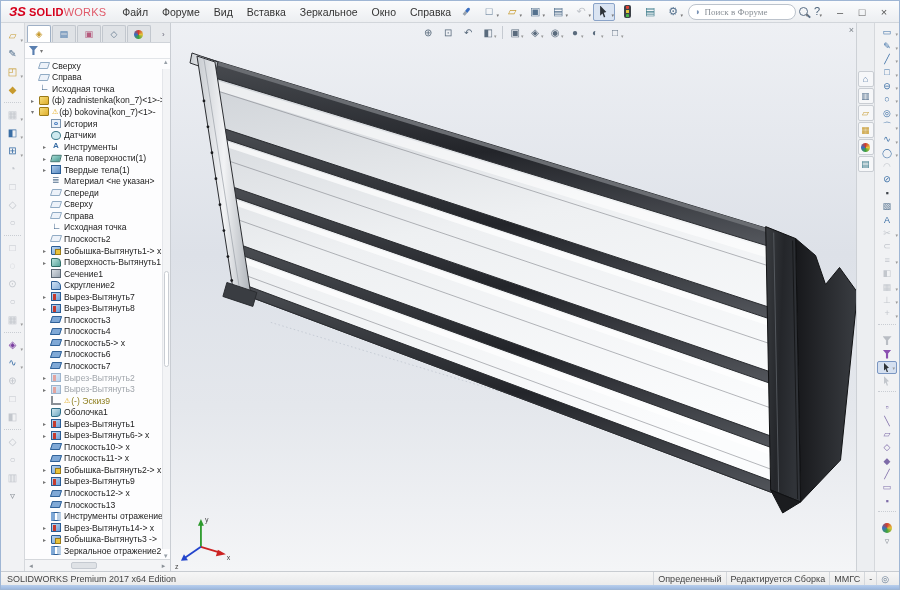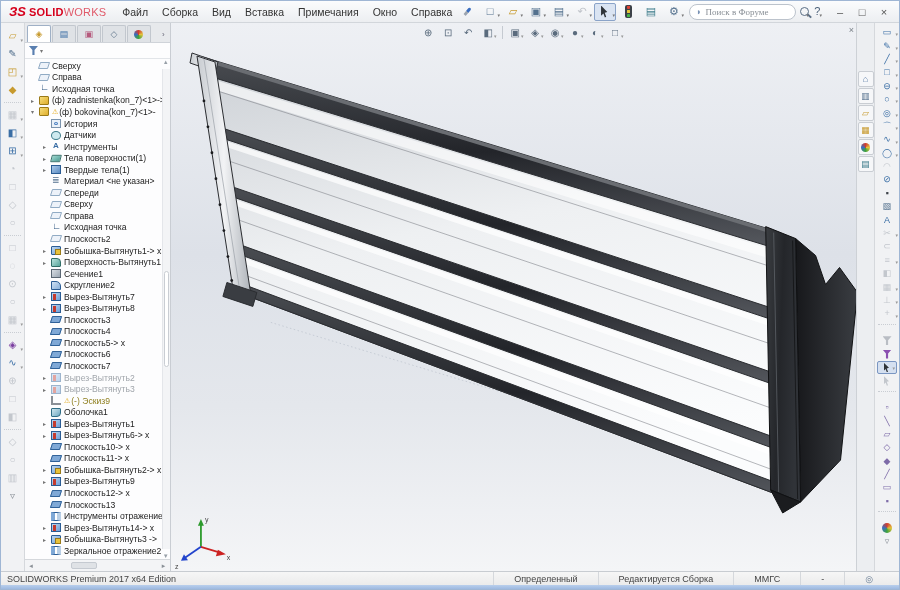--- a/index.html
+++ b/index.html
@@ -142,42 +142,42 @@
   
   .rtb { width:25px; background:#f1f2f4; border-left:1px solid #d5d8dc; display:flex; flex-direction:column; padding-top:3px; }
   .rtb .titem { height:13.4px; }
   .rtb .titem .g { font-size:9px; }
   .rtb .cursor-shape { width:7px; height:10px; }
   .rtb .titem.dis .cursor-shape { background:#c3c7cd; }
 
   
   .statusbar { height:14px; background:linear-gradient(#f6f6f6,#ebebeb); border-top:1px solid #c8ccd1; display:flex; align-items:center; font-size:9px; color:#444; padding:0 6px; flex:0 0 14px; }
   .sb-right { margin-left:auto; display:flex; align-items:center; height:100%; }
-  .sb-seg { padding:0 20px; border-left:1px solid #d5d8dc; height:100%; display:flex; align-items:center; white-space:nowrap; }
+  .sb-seg { padding:0 4px; border-left:1px solid #d5d8dc; height:100%; display:flex; align-items:center; white-space:nowrap; }
   .sb-eye { color:#6a7f96; font-size:9px; }
   .bottomstrip { height:4px; background:linear-gradient(#b9cfec,#9db9e0); flex:0 0 4px; }
 </style>
 </head>
 <body>
 
 <div class="window">
 
   <div class="titlebar">
     <div class="logo">
       <span class="ds">ЗS</span>
       <span class="b1">SOLID</span>
       <span class="b2">WORKS</span>
     </div>
     <div class="menus">
 
     <div class="menu-item">Файл</div>
-        <div class="menu-item">Сборка</div>
+        <div class="menu-item">Форуме</div>
         <div class="menu-item">Вид</div>
         <div class="menu-item">Вставка</div>
-        <div class="menu-item">Примечания</div>
+        <div class="menu-item">Зеркальное</div>
         <div class="menu-item">Окно</div>
         <div class="menu-item">Справка</div>
       </div>
     <div class="pin"></div>
     <div class="qbar">
 
         <div class="qbtn dd slate">
           <span class="g">□</span>
         </div>
 

